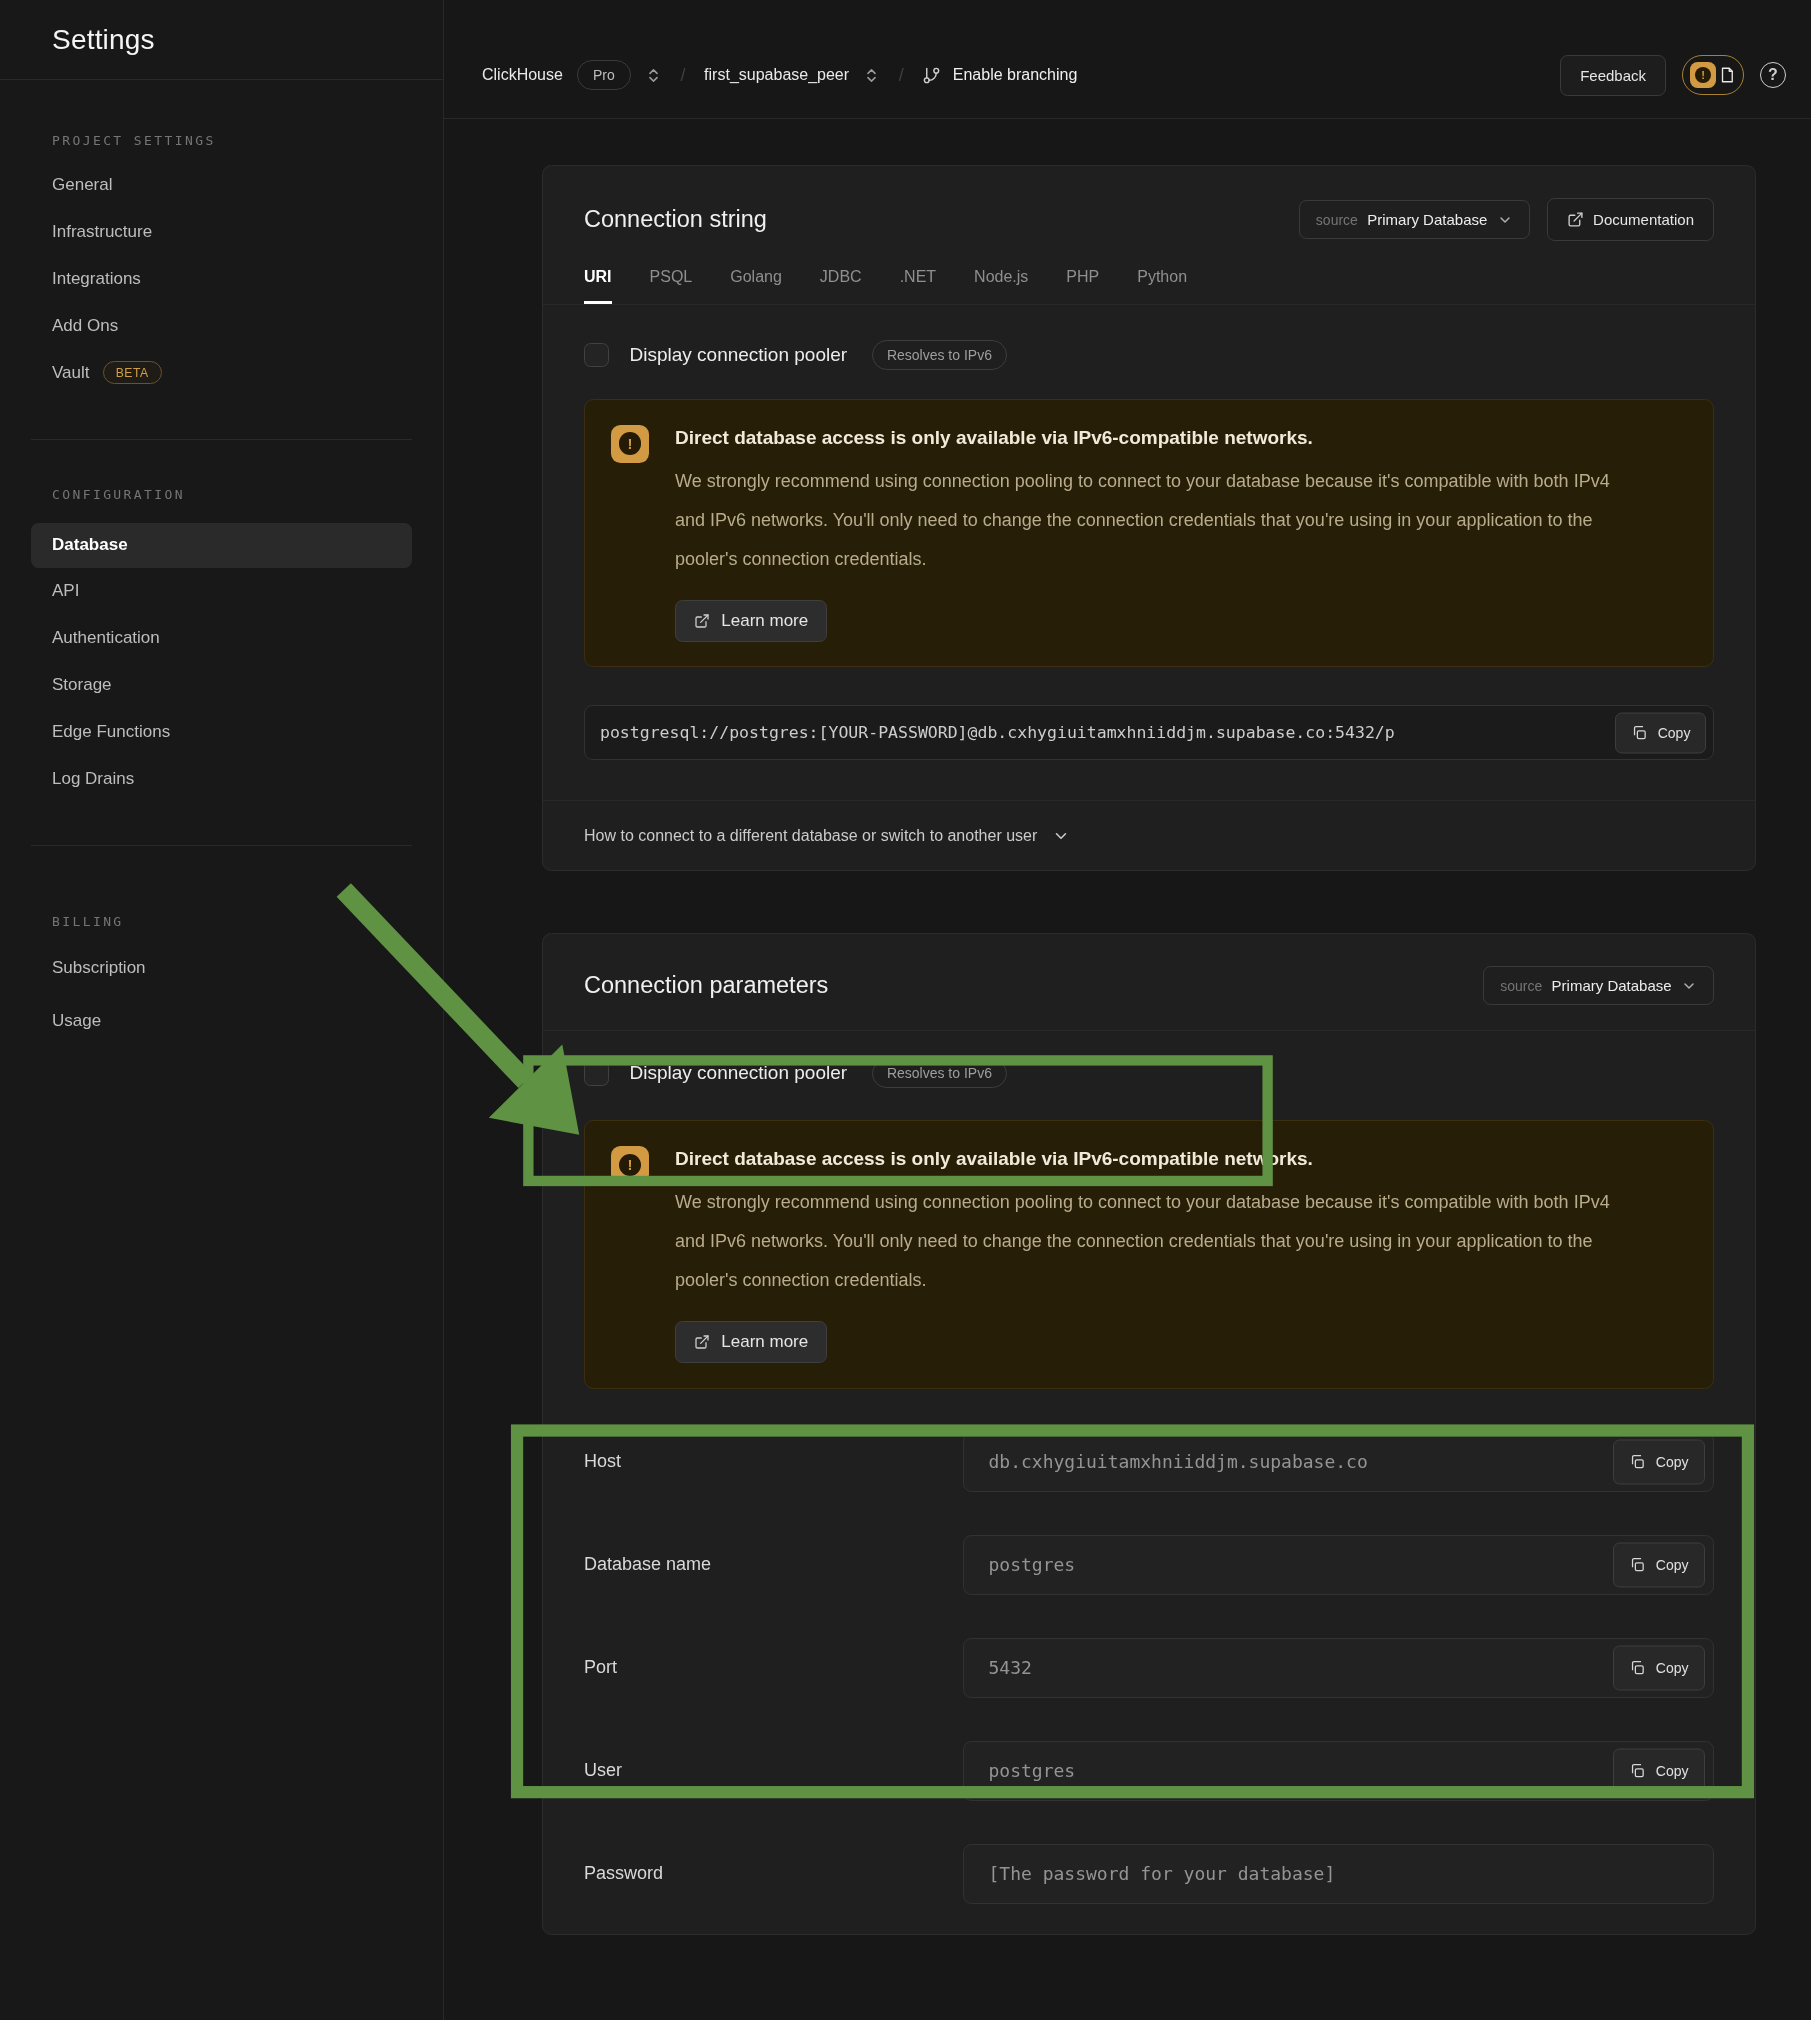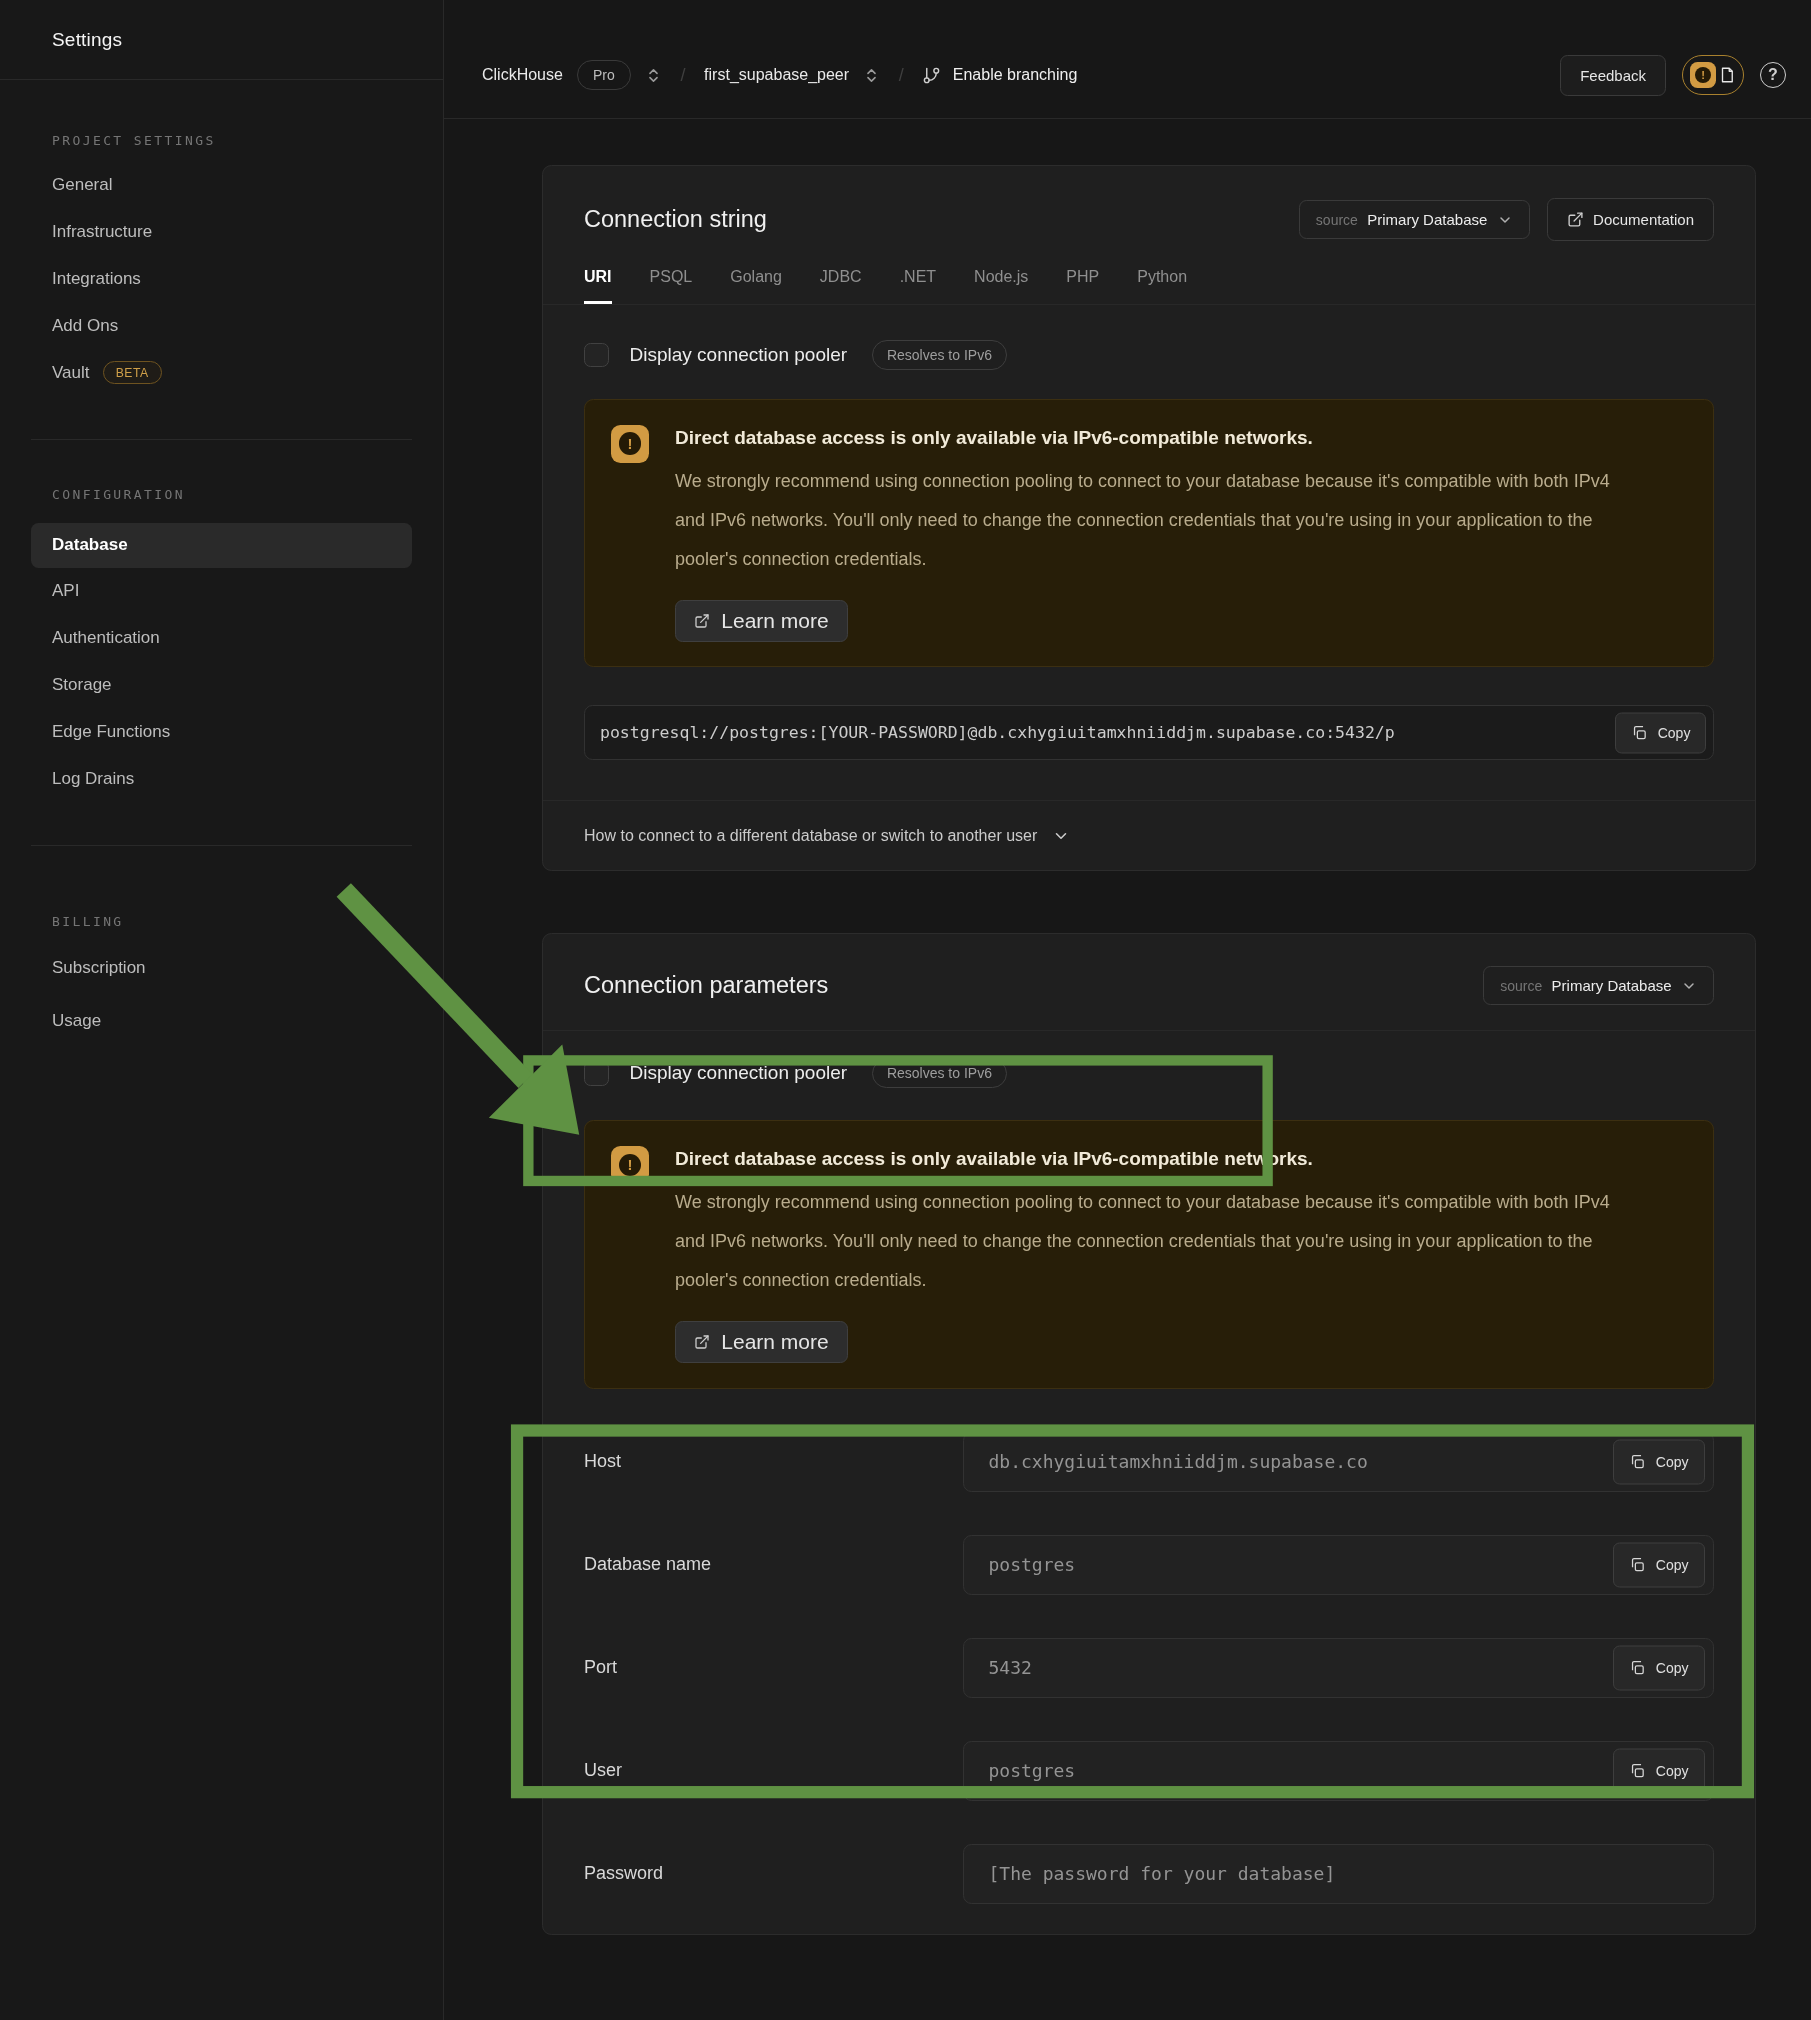--- a/index.html
+++ b/index.html
@@ -15,21 +15,21 @@
 
   
   .sidebar {
     position:absolute; left:0; top:0; bottom:0; width:444px;
     background:#181818; border-right:0.9px solid #292929;
   }
   .sidebar-header {
     height:80px; display:flex; align-items:center; padding:0 52px;
     border-bottom:0.9px solid #292929;
   }
-  .sidebar-title { font-size:19px; font-weight:500; color:#f5f5f5; letter-spacing:0.2px; }
+  .sidebar-title { font-size:28px; font-weight:500; color:#f5f5f5; letter-spacing:0.2px; }
   .nav-section { padding:0 31px; }
   .nav-heading {
     font-family:"DejaVu Sans Mono","Liberation Mono",monospace;
     font-size:13px; color:#757575; letter-spacing:2.4px; padding-left:21px;
   }
   .s1 .nav-heading { margin-top:53px; }
   .s2 .nav-heading { margin-top:47px; }
   .s3 .nav-heading { margin-top:68px; }
   .nav-items { list-style:none; margin-top:7.5px; }
   .nav-item {
@@ -152,21 +152,21 @@
     width:22.6px; height:22.6px; background:#241a06; border-radius:50%;
     color:#d29b43; font-size:15px; font-weight:700; display:flex; align-items:center; justify-content:center;
   }
   .warn-title { font-size:19px; font-weight:600; color:#f1ead8; line-height:26px; }
   .warn-body {
     margin-top:11.3px; font-size:18px; color:#b9ac8d; line-height:39px; max-width:956px;
   }
   .learn-btn {
     margin-top:21px; display:inline-flex; align-items:center; gap:11.3px;
     background:#2d2d2d; border:0.9px solid #3f3f3f; border-radius:7.5px;
-    color:#e5e5e5; font-size:21px; height:42px; padding:0 18px; cursor:pointer;
+    color:#e5e5e5; font-size:17px; height:42px; padding:0 18px; cursor:pointer;
     font-family:"Liberation Sans", sans-serif;
   }
 
   .connstring {
     margin-top:38px; position:relative; height:55px;
     background:#1b1b1b; border:0.9px solid #323232; border-radius:8.5px;
     display:flex; align-items:center; padding:0 141px 0 15px; overflow:hidden;
   }
   .connstring .value {
     font-size:16.5px; color:#cdcdcd; white-space:nowrap; overflow:hidden;

